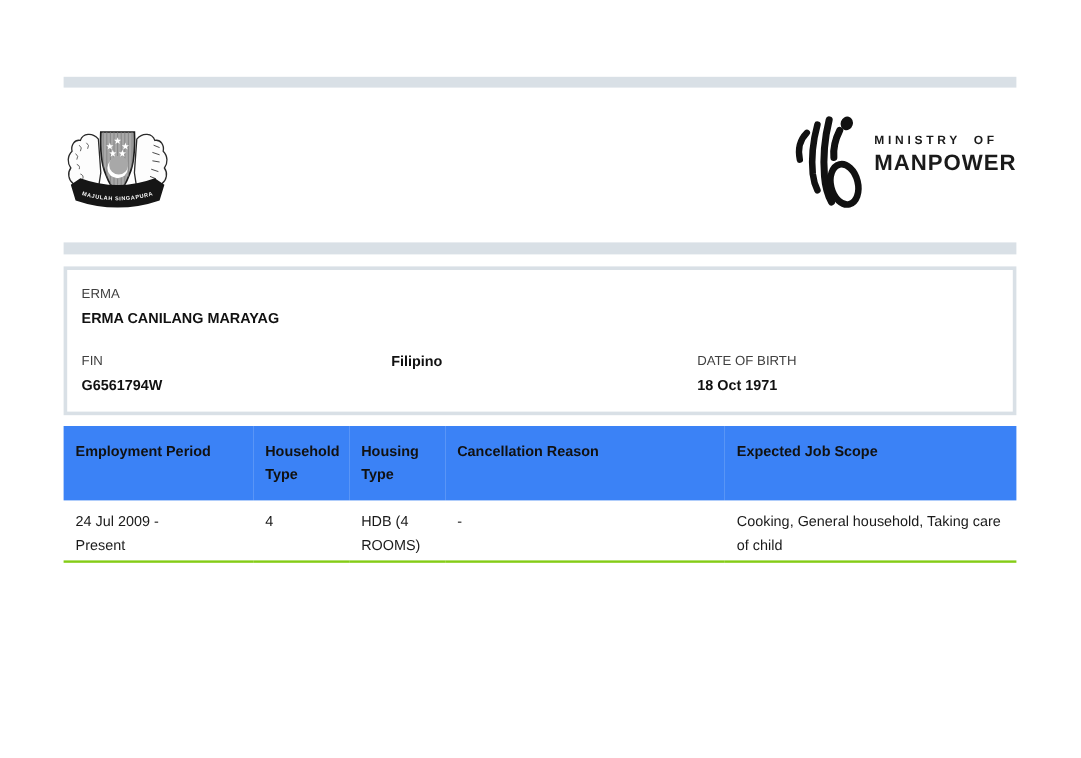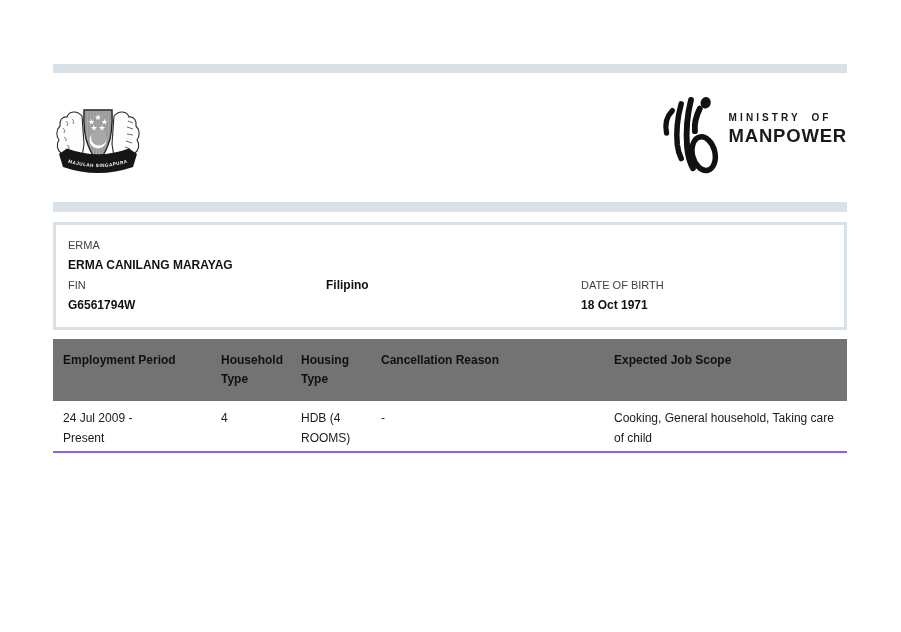--- a/index.html
+++ b/index.html
@@ -15,31 +15,31 @@
   .logo-row{margin-top:24px;height:82px;display:flex;justify-content:space-between;align-items:center;}
   .crest{width:90px;height:82px;}
   .mom-logo{display:flex;align-items:center;gap:8px;}
   .mom-figure{width:62px;height:86px;}
   .mom-text{display:flex;flex-direction:column;justify-content:center;margin-top:-18px;}
   .mom-line1{font-size:10px;font-weight:bold;letter-spacing:3.1px;word-spacing:5px;color:#1a1a1a;white-space:nowrap;}
   .mom-line2{font-size:18.5px;font-weight:bold;letter-spacing:0.8px;color:#1a1a1a;margin-top:2px;white-space:nowrap;}
   .info-box{margin-top:10px;border:3px solid #d9e0e6;padding:10px 12px 3px 12px;background:#fff;}
   .field-label{font-size:11px;color:#3f3f3f;line-height:20px;}
   .field-value{font-size:12px;font-weight:bold;color:#111;line-height:20px;}
-  .info-grid{display:grid;grid-template-columns:258px 255px 1fr;padding-bottom:9px;}
+  .info-grid{display:grid;grid-template-columns:258px 255px 1fr;margin-top:16px;padding-bottom:9px;}
   table.emp{border-collapse:collapse;table-layout:fixed;width:794px;margin-top:9px;}
   table.emp th{
-    background:#737373;text-align:left;vertical-align:top;
+    background:#3b82f6;text-align:left;vertical-align:top;
     font-size:12px;font-weight:bold;color:#111;
     padding:12px 8px 12px 10px;line-height:19px;white-space:pre-line;
   }
   table.emp td{
     font-size:12px;color:#1a1a1a;vertical-align:top;
     padding:7px 8px 3px 10px;line-height:20px;white-space:pre-line;
-    border-bottom:2px solid #8b5cf6;
+    border-bottom:2px solid #84cc16;
   }
   .c1{width:158px;} .c2{width:80px;} .c3{width:80px;} .c4{width:233px;} .c5{width:243px;}
 </style>
 </head>
 <body>
 
 <div class="content">
 
   <div class="accent-bar"></div>
 

